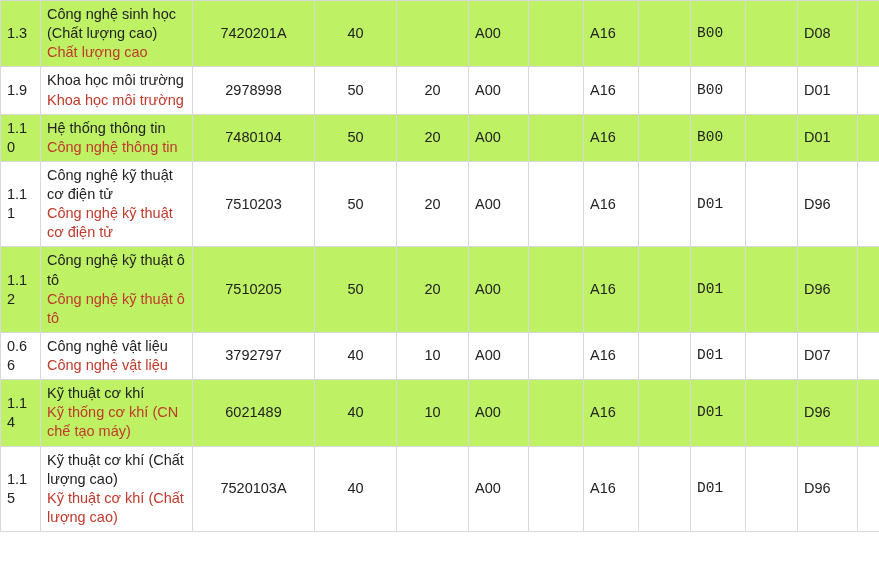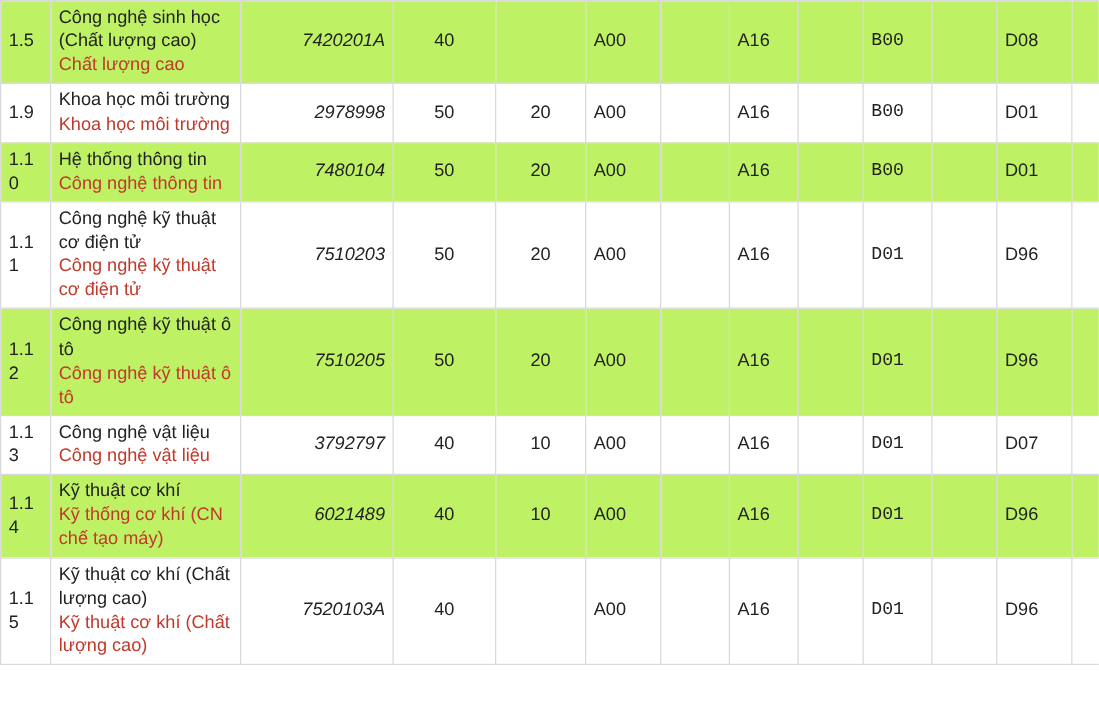--- a/index.html
+++ b/index.html
@@ -30,21 +30,21 @@
     border: 1px solid #d9d9d9;
     padding: 4px 6px;
     vertical-align: middle;
     line-height: 1.32;
     word-wrap: break-word;
     overflow-wrap: break-word;
   }
   
   .c-idx   { width: 40px;  text-align: left; padding-left: 5px; }
   .c-name  { width: 152px; text-align: left; }
-  .c-code  { width: 122px; text-align: right; font-style: italic; }
+  .c-code  { width: 122px; text-align: center; }
   .c-q1    { width: 82px;  text-align: center; }
   .c-q2    { width: 72px;  text-align: center; }
   .c-b1    { width: 60px;  text-align: left; margin-left: 12px; }
   .c-b1b   { width: 55px;  text-align: left; }
   .c-b2    { width: 55px;  text-align: left; }
   .c-b2b   { width: 52px;  text-align: left; }
   .c-b3    { width: 55px;  text-align: left; font-family: Liberation Mono, monospace; }
   .c-b3b   { width: 52px;  text-align: left; }
   .c-b4    { width: 60px;  text-align: left; }
   .c-b4b   { width: 62px;  text-align: left; }
@@ -76,21 +76,21 @@
         <col class="c-b2">
         <col class="c-b2b">
       <col class="c-b3">
         <col class="c-b3b">
         <col class="c-b4">
         <col class="c-b4b">
     </colgroup>
     <tbody>
 
       <tr class="row-odd">
-        <td class="c-idx">1.5</td>
+        <td class="c-idx">1.3</td>
         <td class="c-name">
           <span class="name-primary">Công nghệ sinh học (Chất lượng cao)</span>
           <span class="name-secondary">Chất lượng cao</span>
         </td>
         <td class="c-code">7420201A</td>
         <td class="c-q1">40</td>
         <td class="c-q2"></td>
         <td class="c-b1">A00</td>
         <td class="c-b1b"></td>
         <td class="c-b2">A16</td>
@@ -171,21 +171,21 @@
         <td class="c-b1b"></td>
         <td class="c-b2">A16</td>
         <td class="c-b2b"></td>
         <td class="c-b3">D01</td>
         <td class="c-b3b"></td>
         <td class="c-b4">D96</td>
         <td class="c-b4b"></td>
       </tr>
 
       <tr class="row-even">
-        <td class="c-idx">1.13</td>
+        <td class="c-idx">0.66</td>
         <td class="c-name">
           <span class="name-primary">Công nghệ vật liệu</span>
           <span class="name-secondary">Công nghệ vật liệu</span>
         </td>
         <td class="c-code">3792797</td>
         <td class="c-q1">40</td>
         <td class="c-q2">10</td>
         <td class="c-b1">A00</td>
         <td class="c-b1b"></td>
         <td class="c-b2">A16</td>

